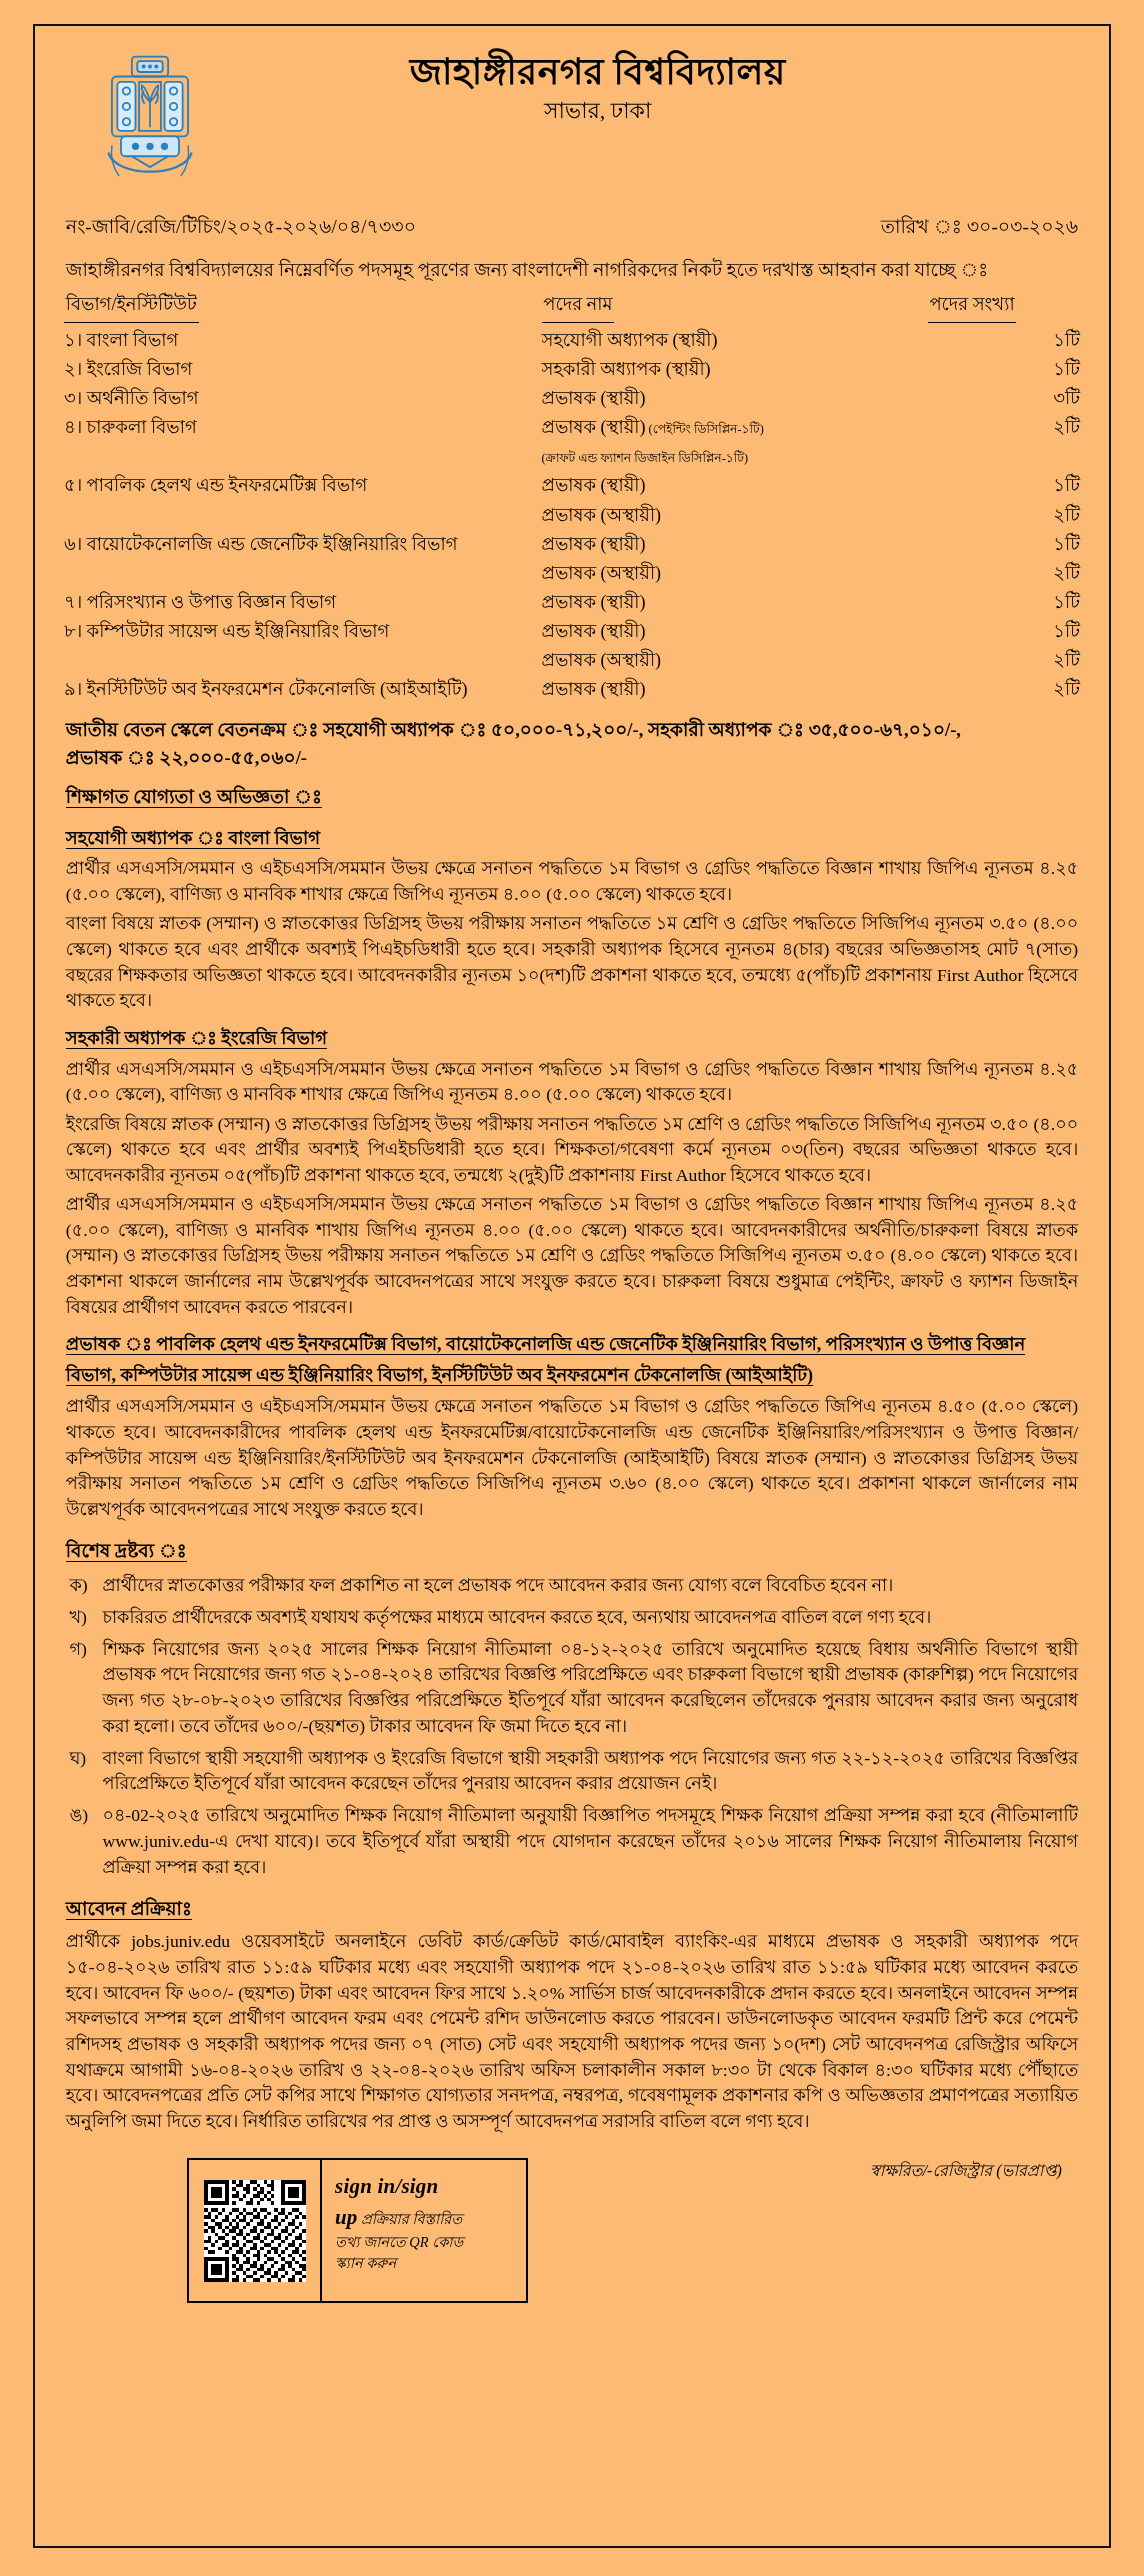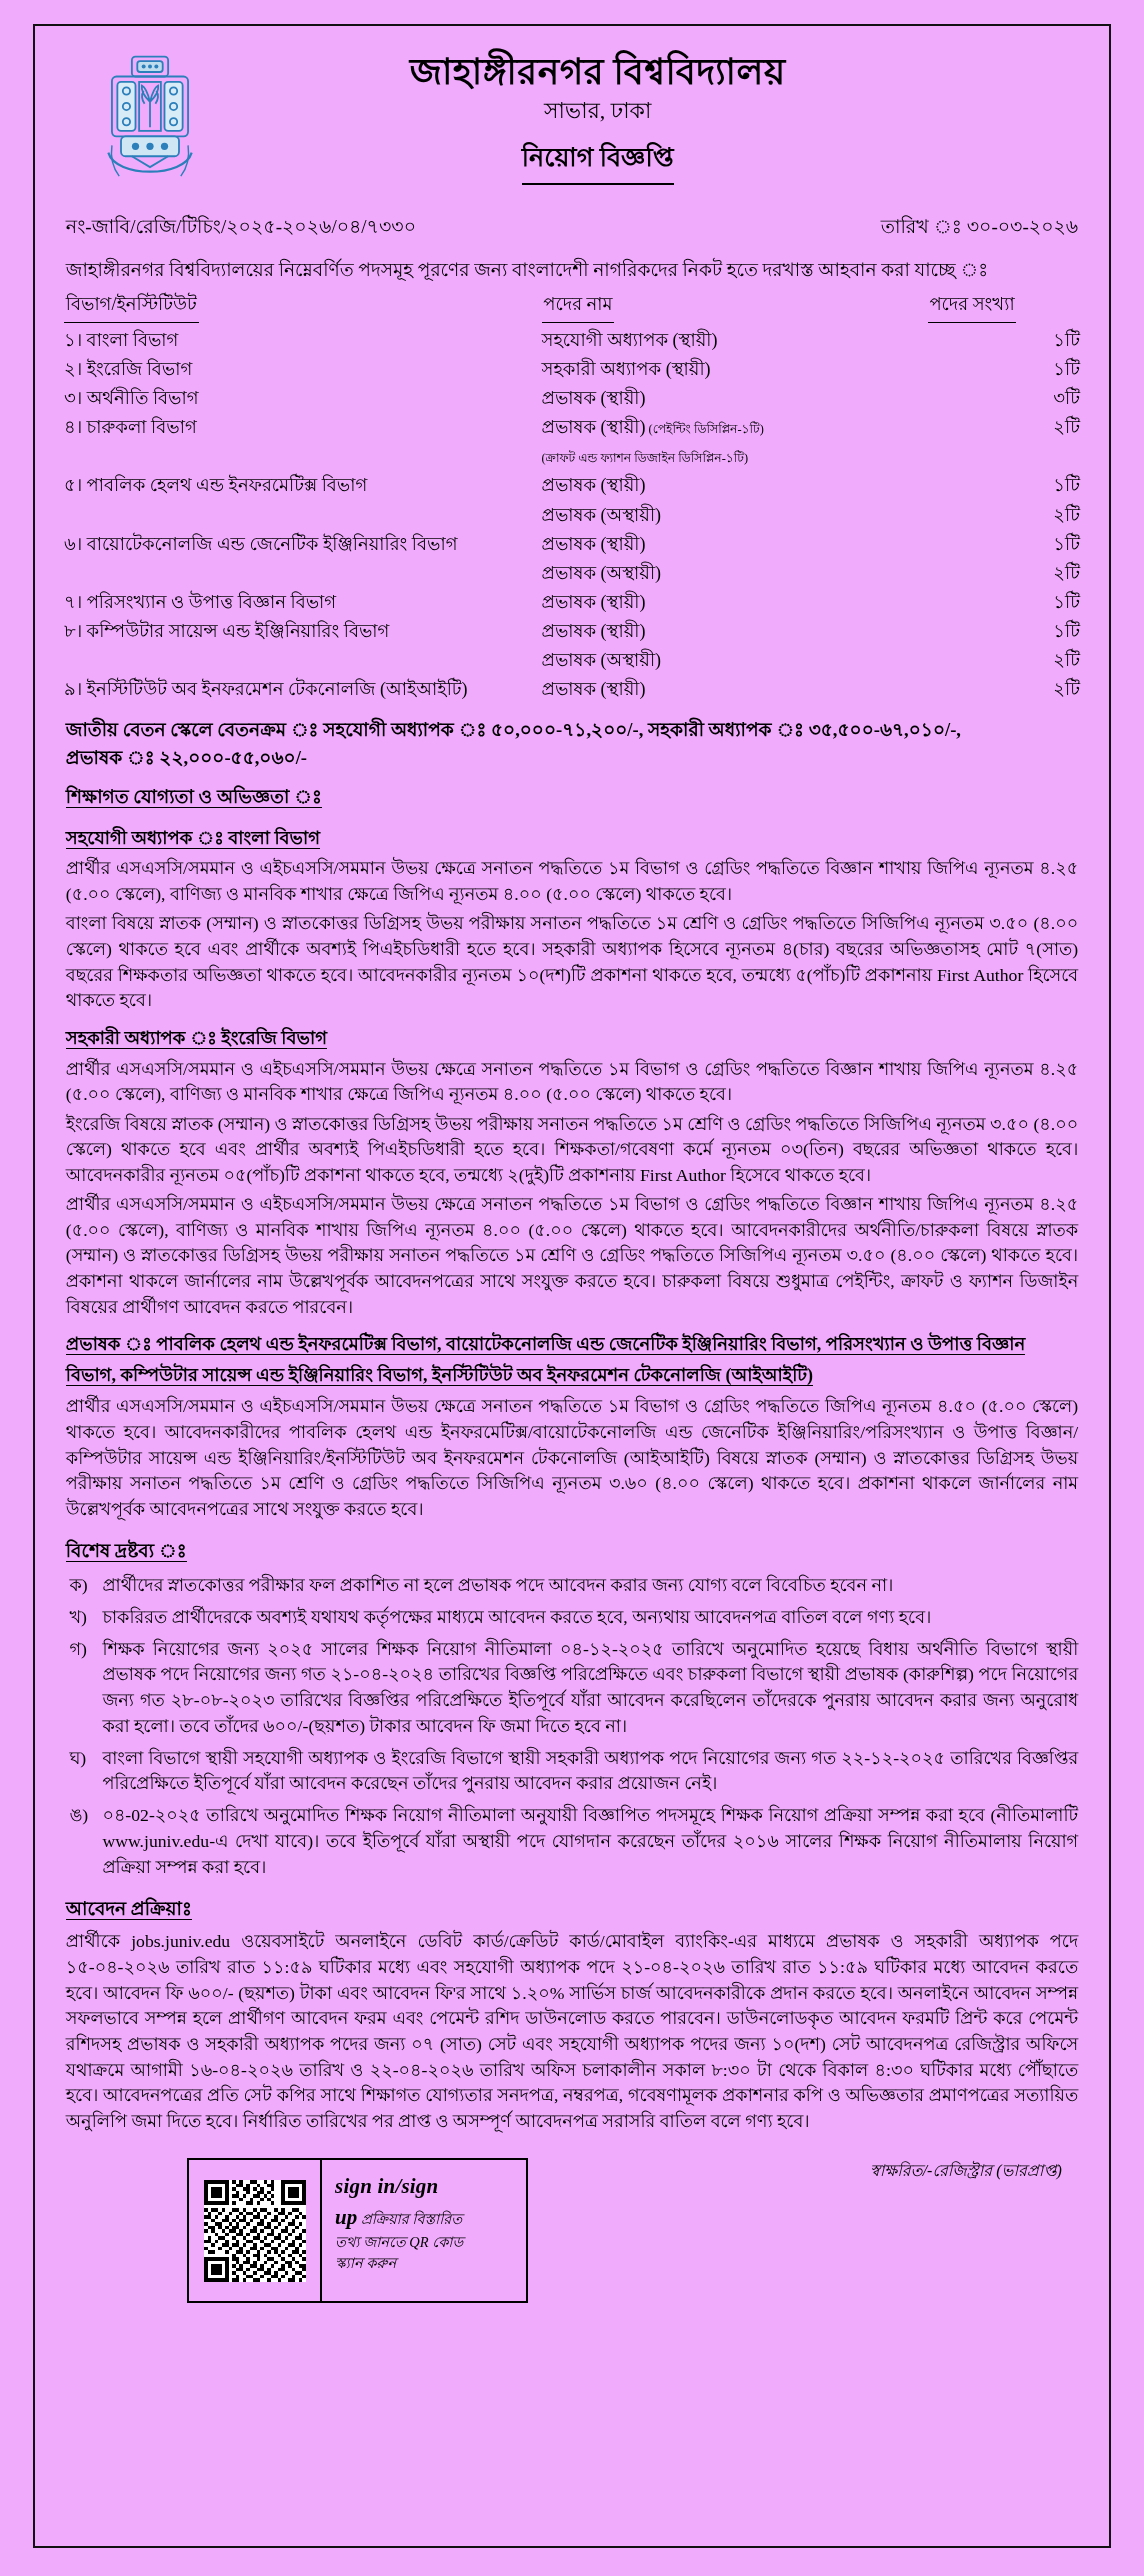--- a/index.html
+++ b/index.html
@@ -9,21 +9,21 @@
     background: #ffffff;
   }
   body {
     font-family: "Liberation Serif", "DejaVu Serif", serif;
     color: #000000;
   }
   .page {
     width: 1144px;
     min-height: 2576px;
     margin: 0 auto;
-    background: #f0abfc;
+    background: #fdba74;
     box-sizing: border-box;
     padding: 23.6px 0 0 0;
     position: relative;
   }
   .frame {
     border-left: 2.7px solid #111;
     border-right: 2.7px solid #111;
     border-top: 2.7px solid #111;
     border-bottom: 2.7px solid #111;
     margin: 0 33px;
@@ -267,21 +267,20 @@
           <path d="M44 116 L64 128 L84 116"></path>
           <path d="M18 112 C26 140 102 140 110 112" stroke-width="2.4"></path>
           <path d="M22 104 C20 118 24 130 30 138" stroke-width="1.6"></path>
           <path d="M106 104 C108 118 104 130 98 138" stroke-width="1.6"></path>
         </g>
       </svg>
     </div>
     <div class="header-text">
       <div class="univ-name">জাহাঙ্গীরনগর বিশ্ববিদ্যালয়</div>
       <div class="univ-place">সাভার, ঢাকা</div>
-      <div><span class="notice-title">নিয়োগ বিজ্ঞপ্তি</span></div>
     </div>
   </div>
 
   <div class="refline">
     <div class="ref">নং-জাবি/রেজি/টিচিং/২০২৫-২০২৬/০৪/৭৩৩০</div>
     <div class="date">তারিখ ঃ ৩০-০৩-২০২৬</div>
   </div>
 
   <div class="intro">জাহাঙ্গীরনগর বিশ্ববিদ্যালয়ের নিম্নেবর্ণিত পদসমূহ পূরণের জন্য বাংলাদেশী নাগরিকদের নিকট হতে দরখাস্ত আহবান করা যাচ্ছে ঃ</div>
 

